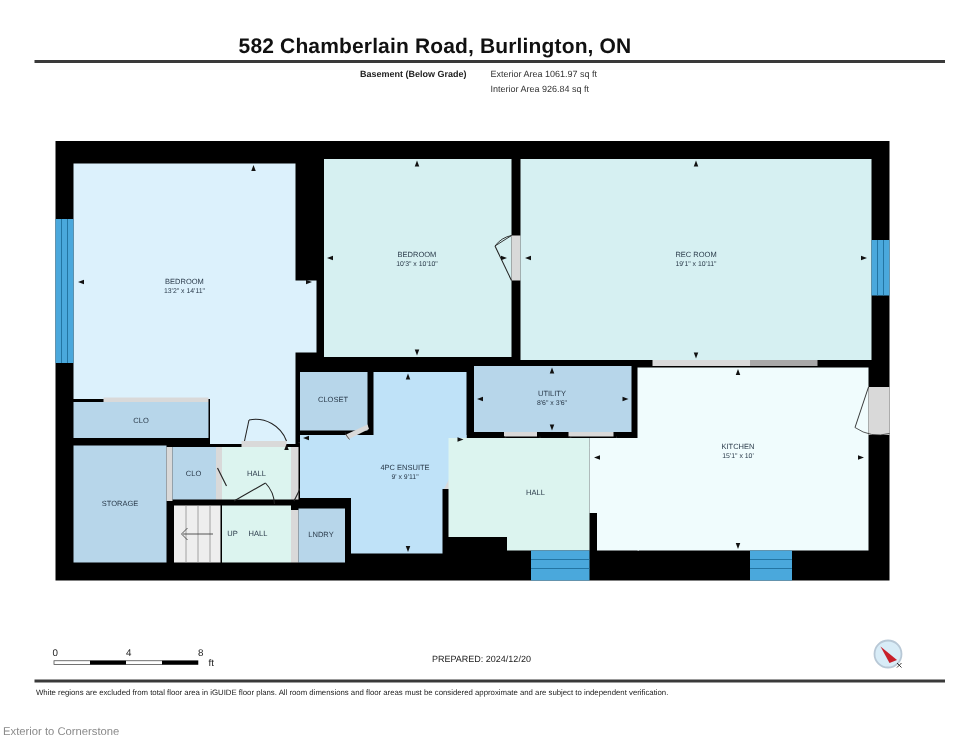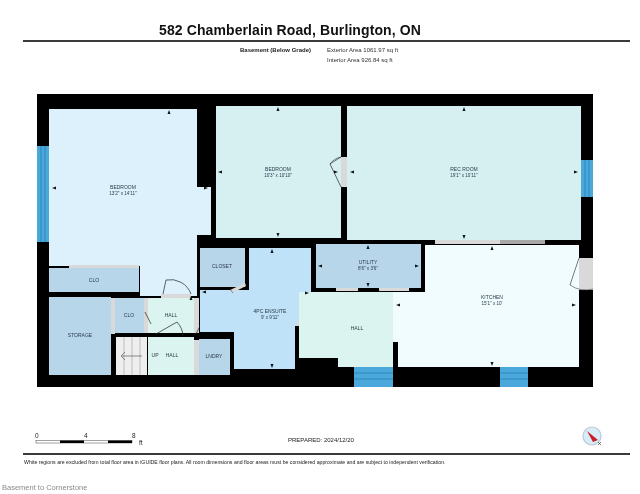--- a/index.html
+++ b/index.html
@@ -236,13 +236,13 @@
 </svg>
 
 <div class="scale-lbl" style="left:35px;">0</div>
 <div class="scale-lbl" style="left:84px;">4</div>
 <div class="scale-lbl" style="left:132px;">8</div>
 <div class="scale-lbl" style="left:139px; top:439px;">ft</div>
 
 <div class="prepared">PREPARED: 2024/12/20</div>
 <div class="rule bottom"></div>
 <div class="disclaimer">White regions are excluded from total floor area in iGUIDE floor plans. All room dimensions and floor areas must be considered approximate and are subject to independent verification.</div>
-<div class="license">Basement to Cornerstone</div>
+<div class="license">Exterior to Cornerstone</div>
 
 </body></html>

